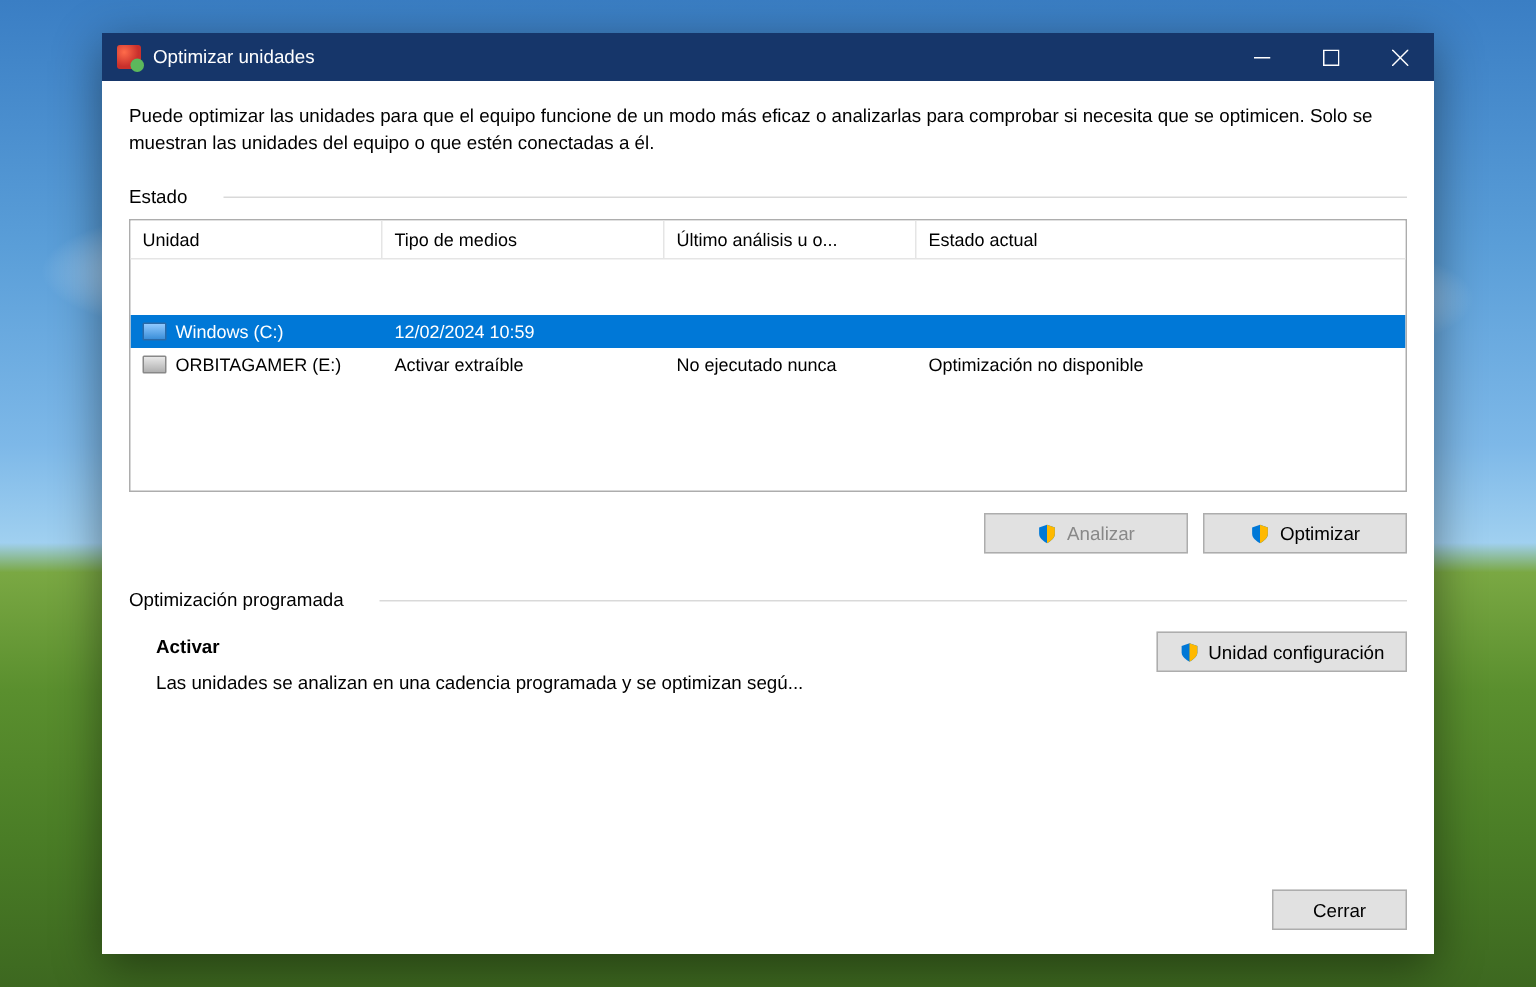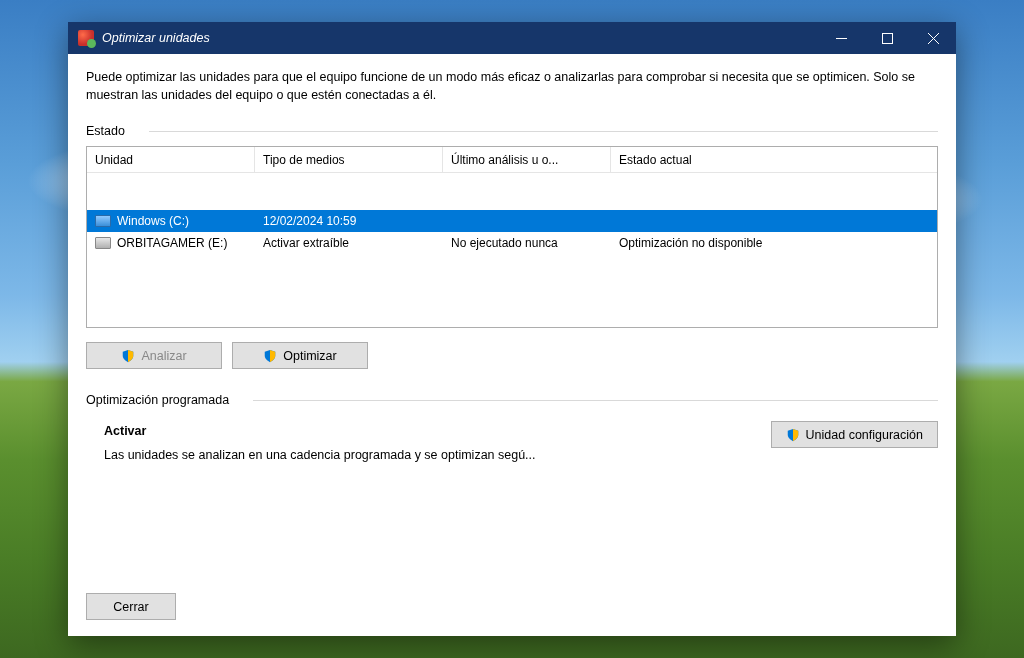--- a/index.html
+++ b/index.html
@@ -73,21 +73,20 @@
       bottom: -2px;
       width: 9px;
       height: 9px;
       background: #5cb85c;
       border-radius: 50%;
     }
 
     .titlebar .title-text {
       font-size: 12.5px;
       flex: 1;
-      font-style: italic;
     }
 
     .window-controls {
       display: flex;
       height: 100%;
     }
 
     .wc-btn {
       width: 46px;
       height: 100%;
@@ -193,21 +192,21 @@
       border-radius: 1px;
     }
     .drive-icon.usb {
       background: linear-gradient(#e8e8e8, #b0b0b0);
       border: 1px solid #888;
       border-radius: 1px;
     }
 
     .button-row {
       display: flex;
-      justify-content: flex-start;
+      justify-content: flex-end;
       gap: 10px;
       margin-top: 14px;
       margin-bottom: 24px;
     }
 
     .win-btn {
       height: 27px;
       min-width: 136px;
       padding: 0 14px;
       background: #e1e1e1;
@@ -245,20 +244,21 @@
       font-weight: 600;
       margin-bottom: 2px;
     }
     .sched-btn-col {
       padding-top: 0;
     }
 
     .footer-row {
       margin-top: auto;
       display: flex;
+      justify-content: flex-end;
     }
     .close-btn {
       min-width: 90px;
     }
   </style>
 </head>
 <body>
 
 <div class="clouds"></div>
 

